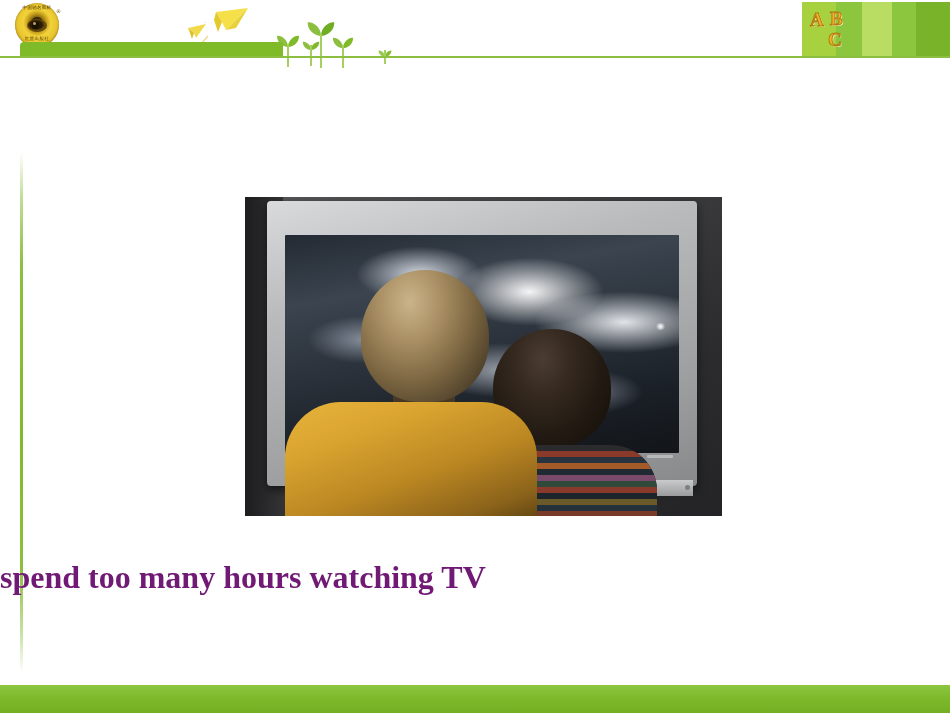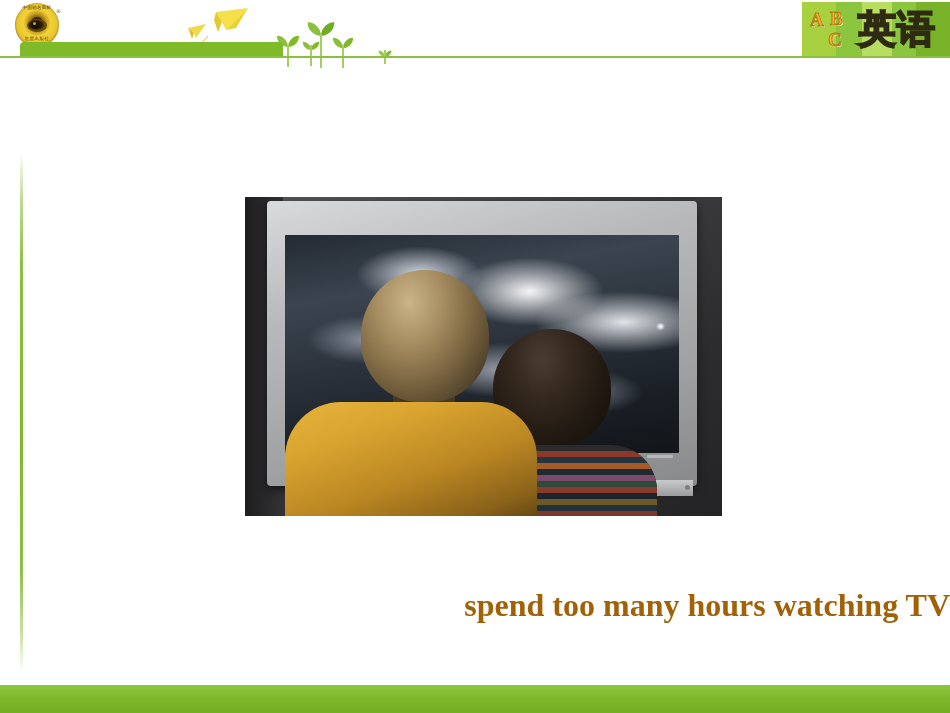--- a/index.html
+++ b/index.html
@@ -316,28 +316,28 @@
     width: 190px; height: 80px;
     border-radius: 46px 46px 0 0;
     overflow:hidden;
     background: #1b1a1c;
   }
   .stripe { position:absolute; left:0; width:190px; height:6px; }
 
   
   .caption {
     position: absolute;
-    left: 0; top: 584px;
-    width: 950px;
-    text-align: right;
+    left: 0; top: 556px;
+    width: 950px;
+    text-align: left;
     font-family: "Liberation Serif", serif;
     font-weight: bold;
     font-size: 32px;
     line-height: 42px;
-    color: #a16207;
+    color: #701a75;
   }
 
   
   .footer {
     position: absolute;
     left: 0; top: 685px;
     width: 950px;
     height: 28px;
     background: linear-gradient(to bottom, #8cc63f 0%, #7eb92c 48%, #74ae22 100%);
   }
@@ -415,21 +415,20 @@
         <div class="tile" style="left:34px; width:26px; background:#8cc63f;"></div>
         <div class="tile" style="left:60px; width:30px; background:#b9dc62;"></div>
         <div class="tile" style="left:90px; width:24px; background:#8cc63f;"></div>
         <div class="tile" style="left:114px;width:34px; background:#79b32a;"></div>
       </div>
       <div class="abc">
         <span class="a">A</span>
         <span class="b">B</span>
         <span class="c">C</span>
       </div>
-      <div class="cn">英语</div>
     </div>
 
     <div class="header-bar"></div>
     <div class="header-rule"></div>
   </div>
 
   <div class="vline"></div>
 
 
   <div class="photo">

